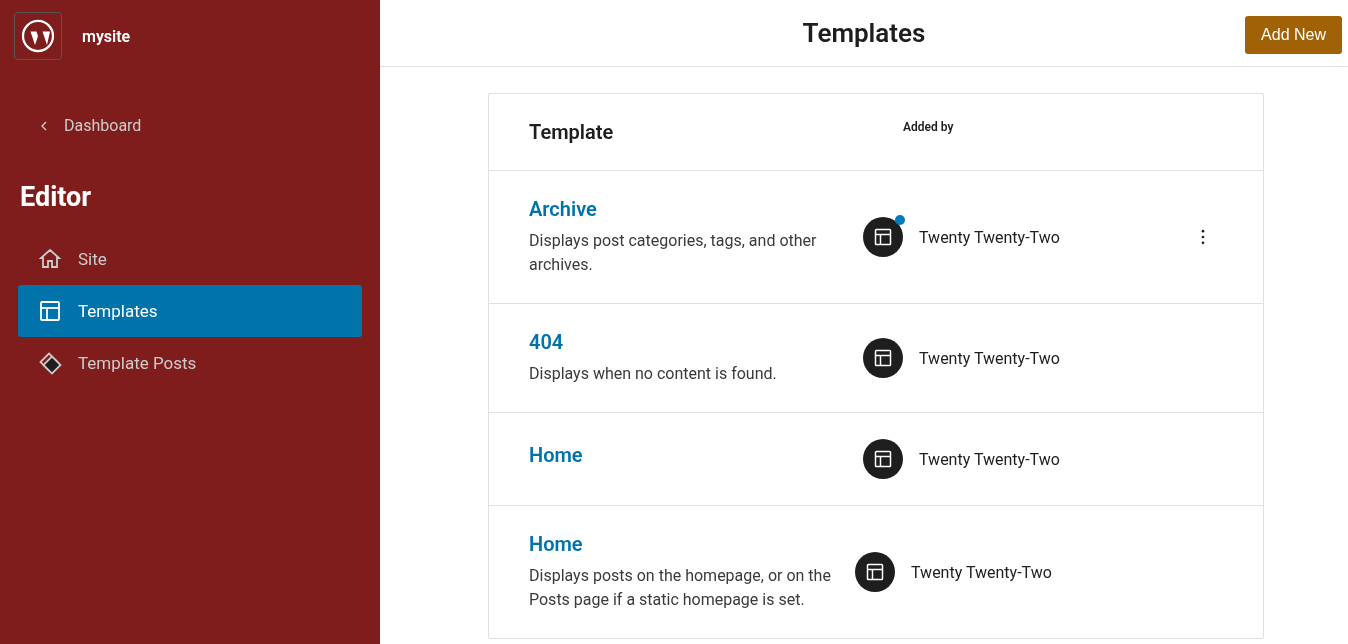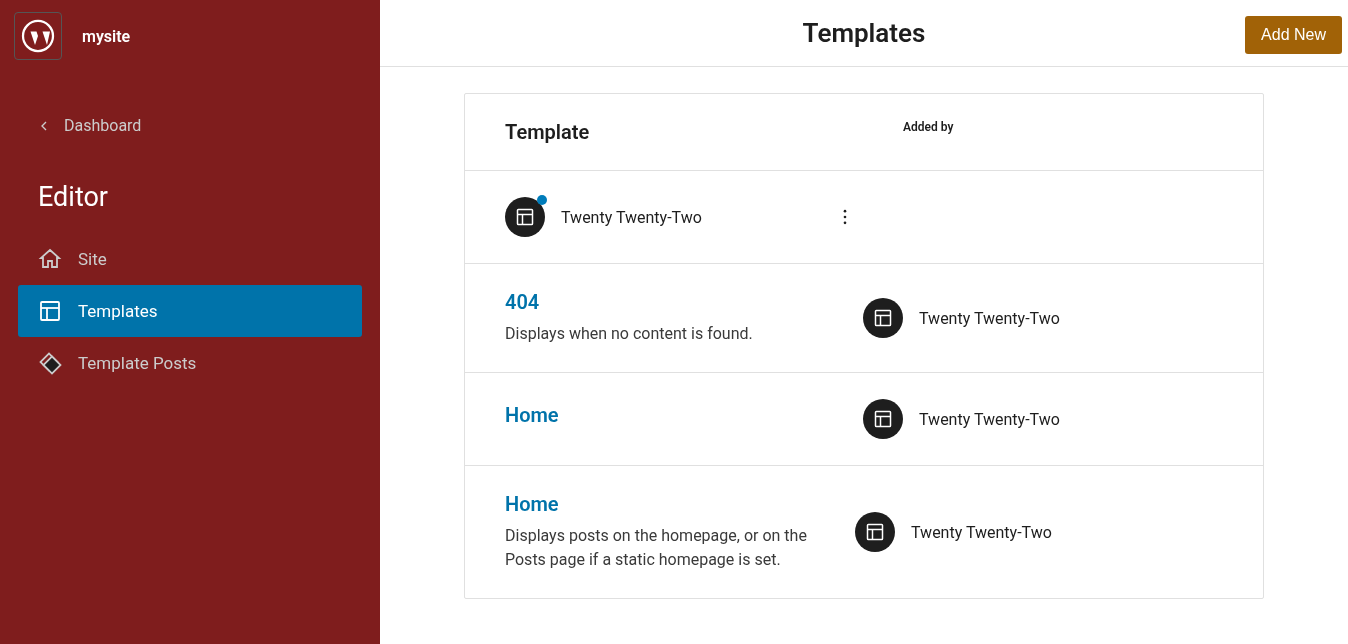--- a/index.html
+++ b/index.html
@@ -6,34 +6,34 @@
     body { font-family: -apple-system, BlinkMacSystemFont, "Segoe UI", Roboto, sans-serif; display: flex; height: 644px; width: 1348px; overflow: hidden; }
     
     .sidebar { width: 380px; background: #7f1d1d; color: #e0e0e0; display: flex; flex-direction: column; }
     .site-header { display: flex; align-items: center; padding: 12px 14px; gap: 20px; }
     .site-logo { width: 48px; height: 48px; border: 1px solid #555; border-radius: 4px; display: flex; align-items: center; justify-content: center; }
     .site-name { color: #fff; font-size: 16px; font-weight: 600; }
     
     .dashboard-link { display: flex; align-items: center; gap: 12px; padding: 16px 36px; margin-top: 28px; color: #ccc; cursor: pointer; font-size: 16px; }
     .dashboard-link svg { width: 16px; height: 16px; }
     
-    .editor-title { color: #fff; font-size: 27px; font-weight: 400; padding: 30px 38px 20px; }
+    .editor-title { color: #fff; font-size: 27px; font-weight: 700; padding: 30px 20px 20px; }
     
     .nav-list { list-style: none; padding: 0 18px; }
     .nav-item { display: flex; align-items: center; gap: 16px; padding: 14px 20px; color: #ccc; cursor: pointer; border-radius: 3px; font-size: 17px; }
     .nav-item.active { background: #0073aa; color: #fff; }
     .nav-item svg { width: 24px; height: 24px; flex-shrink: 0; }
     
     .main { flex: 1; background: #fff; display: flex; flex-direction: column; }
     .top-bar { display: flex; align-items: center; justify-content: center; padding: 18px 24px; border-bottom: 1px solid #e0e0e0; position: relative; }
     .page-title { font-size: 26px; font-weight: 600; color: #1e1e1e; }
     .add-new-btn { position: absolute; right: 6px; top: 16px; background: #a16207; color: #fff; border: none; padding: 10px 16px; font-size: 16px; border-radius: 3px; cursor: pointer; }
     
     .content { padding: 26px 84px; }
-    .template-table { border: 1px solid #e0e0e0; border-radius: 2px; }
+    .template-table { border: 1px solid #e0e0e0; border-radius: 2px; margin-left: 24px; }
     .table-header { display: flex; padding: 26px 40px; border-bottom: 1px solid #e0e0e0; }
     .th-template { flex: 1; font-size: 20px; font-weight: 600; color: #1e1e1e; }
     .th-added { width: 320px; font-size: 12px; font-weight: 600; color: #1e1e1e; }
     
     .table-row { display: flex; align-items: center; padding: 26px 40px; border-bottom: 1px solid #e0e0e0; }
     .table-row:last-child { border-bottom: none; gap: 8px; }
     .td-template { flex: 1; }
     .tpl-name { color: #0073aa; font-size: 20px; font-weight: 600; margin-bottom: 8px; cursor: pointer; }
     .tpl-desc { color: #3a3a3a; font-size: 16px; line-height: 1.5; max-width: 360px; }
     .td-added { width: 320px; display: flex; align-items: center; gap: 16px; }
@@ -97,20 +97,24 @@
   </div>
 
   <div class="content">
     <div class="template-table">
       <div class="table-header">
         <div class="th-template">Template</div>
         <div class="th-added">Added by</div>
       </div>
       <div id="rows">
           <div class="table-row">
+    <div class="td-template">
+      <div class="tpl-name">Archive</div>
+      <div class="tpl-desc">Displays post categories, tags, and other archives.</div>
+    </div>
     <div class="td-added">
       <div class="theme-icon">
         <svg width="20" height="20" viewBox="0 0 24 24">
                   <rect x="3" y="3" width="18" height="18" rx="1" fill="none" stroke="#fff" stroke-width="1.8"></rect>
                   <line x1="3" y1="9" x2="21" y2="9" stroke="#fff" stroke-width="1.8"></line>
                   <line x1="9" y1="9" x2="9" y2="21" stroke="#fff" stroke-width="1.8"></line>
                 </svg>
         <span class="dot"></span>
       </div>
       <span class="added-by-text">Twenty Twenty-Two</span>

